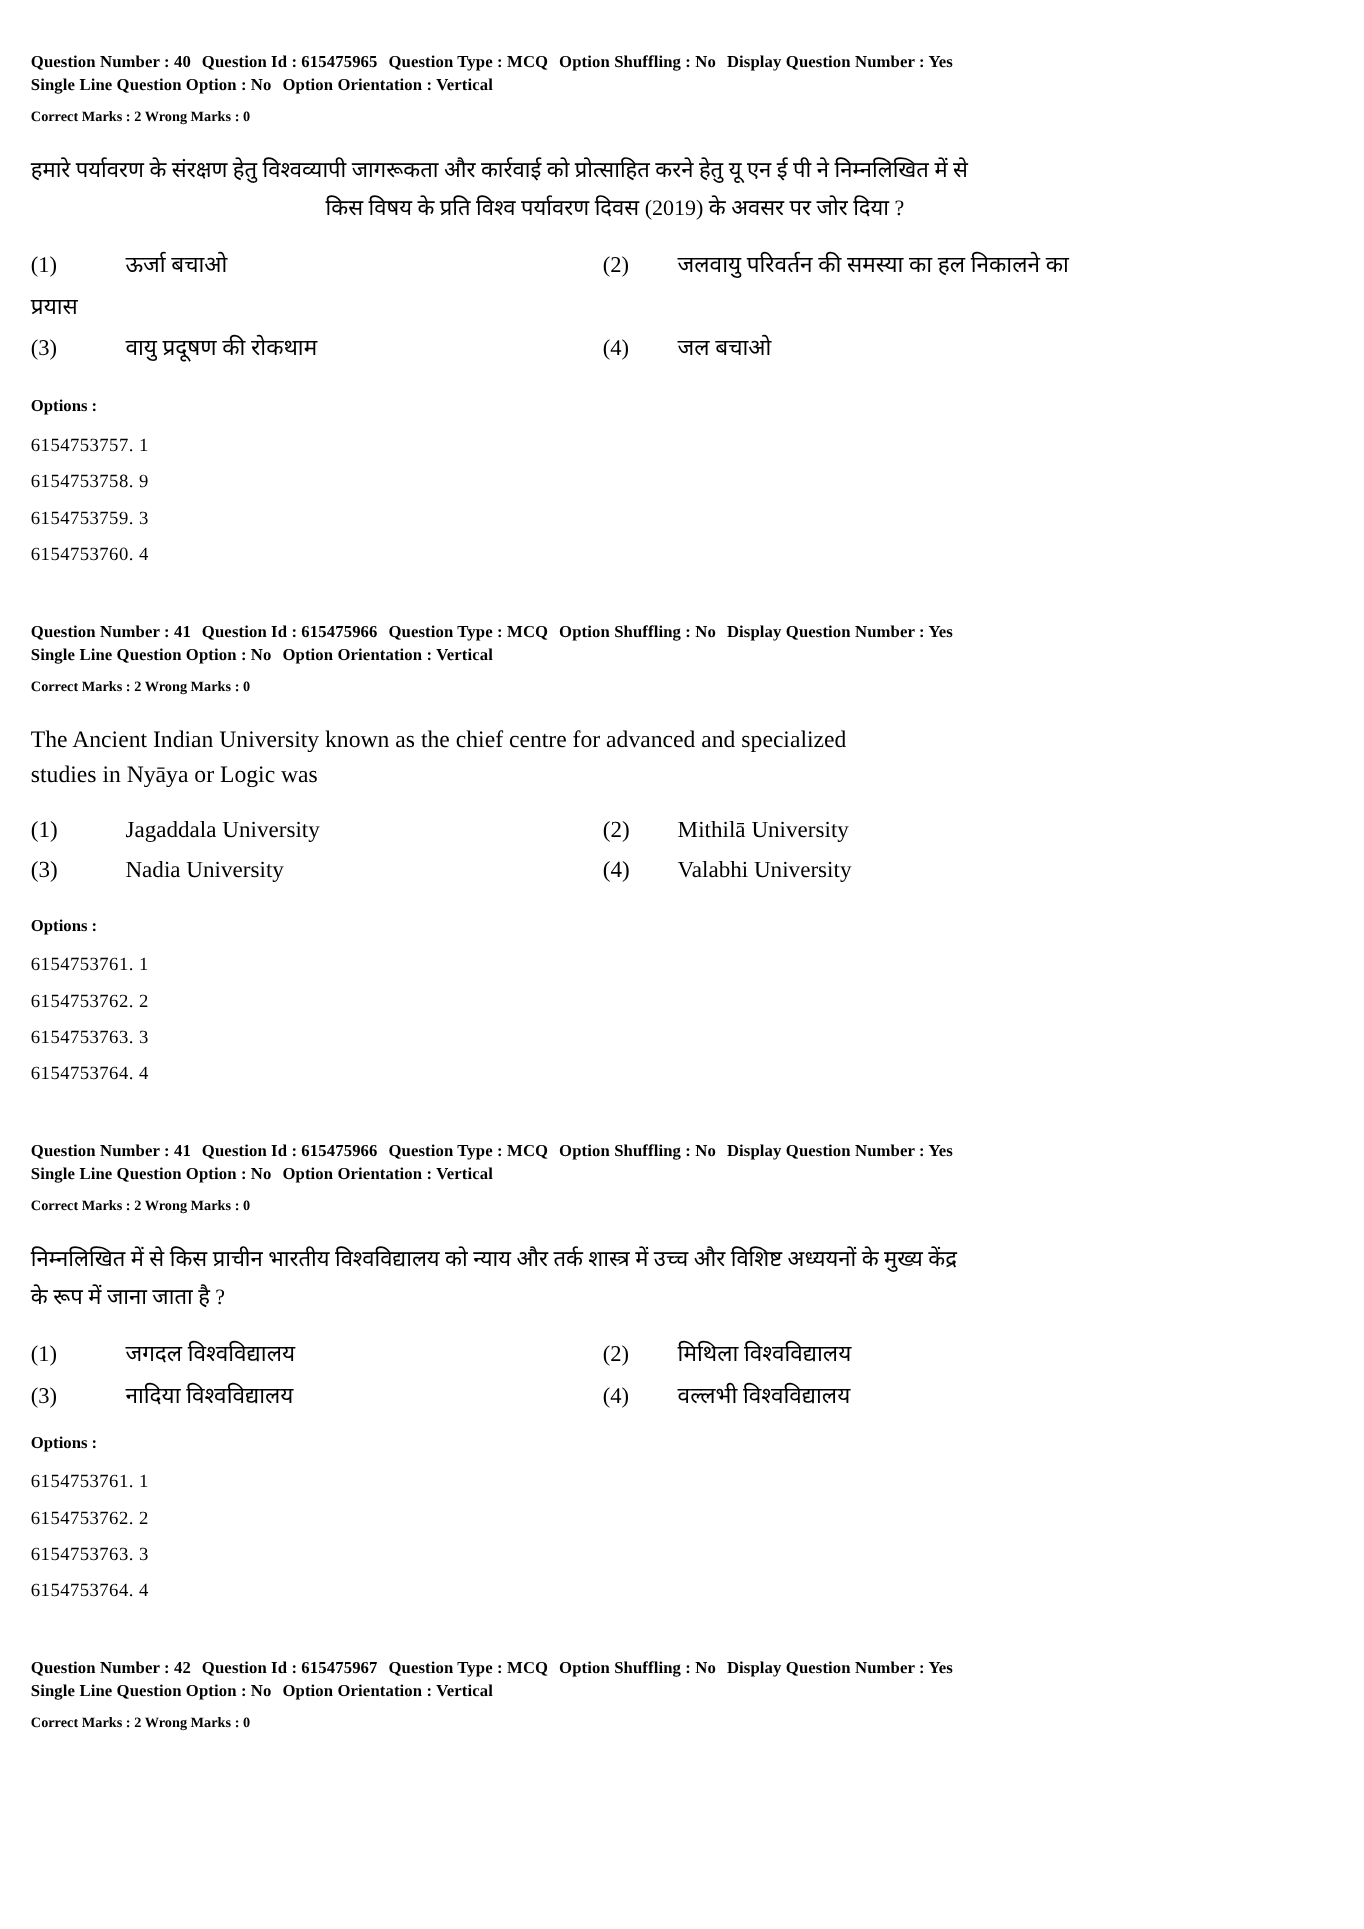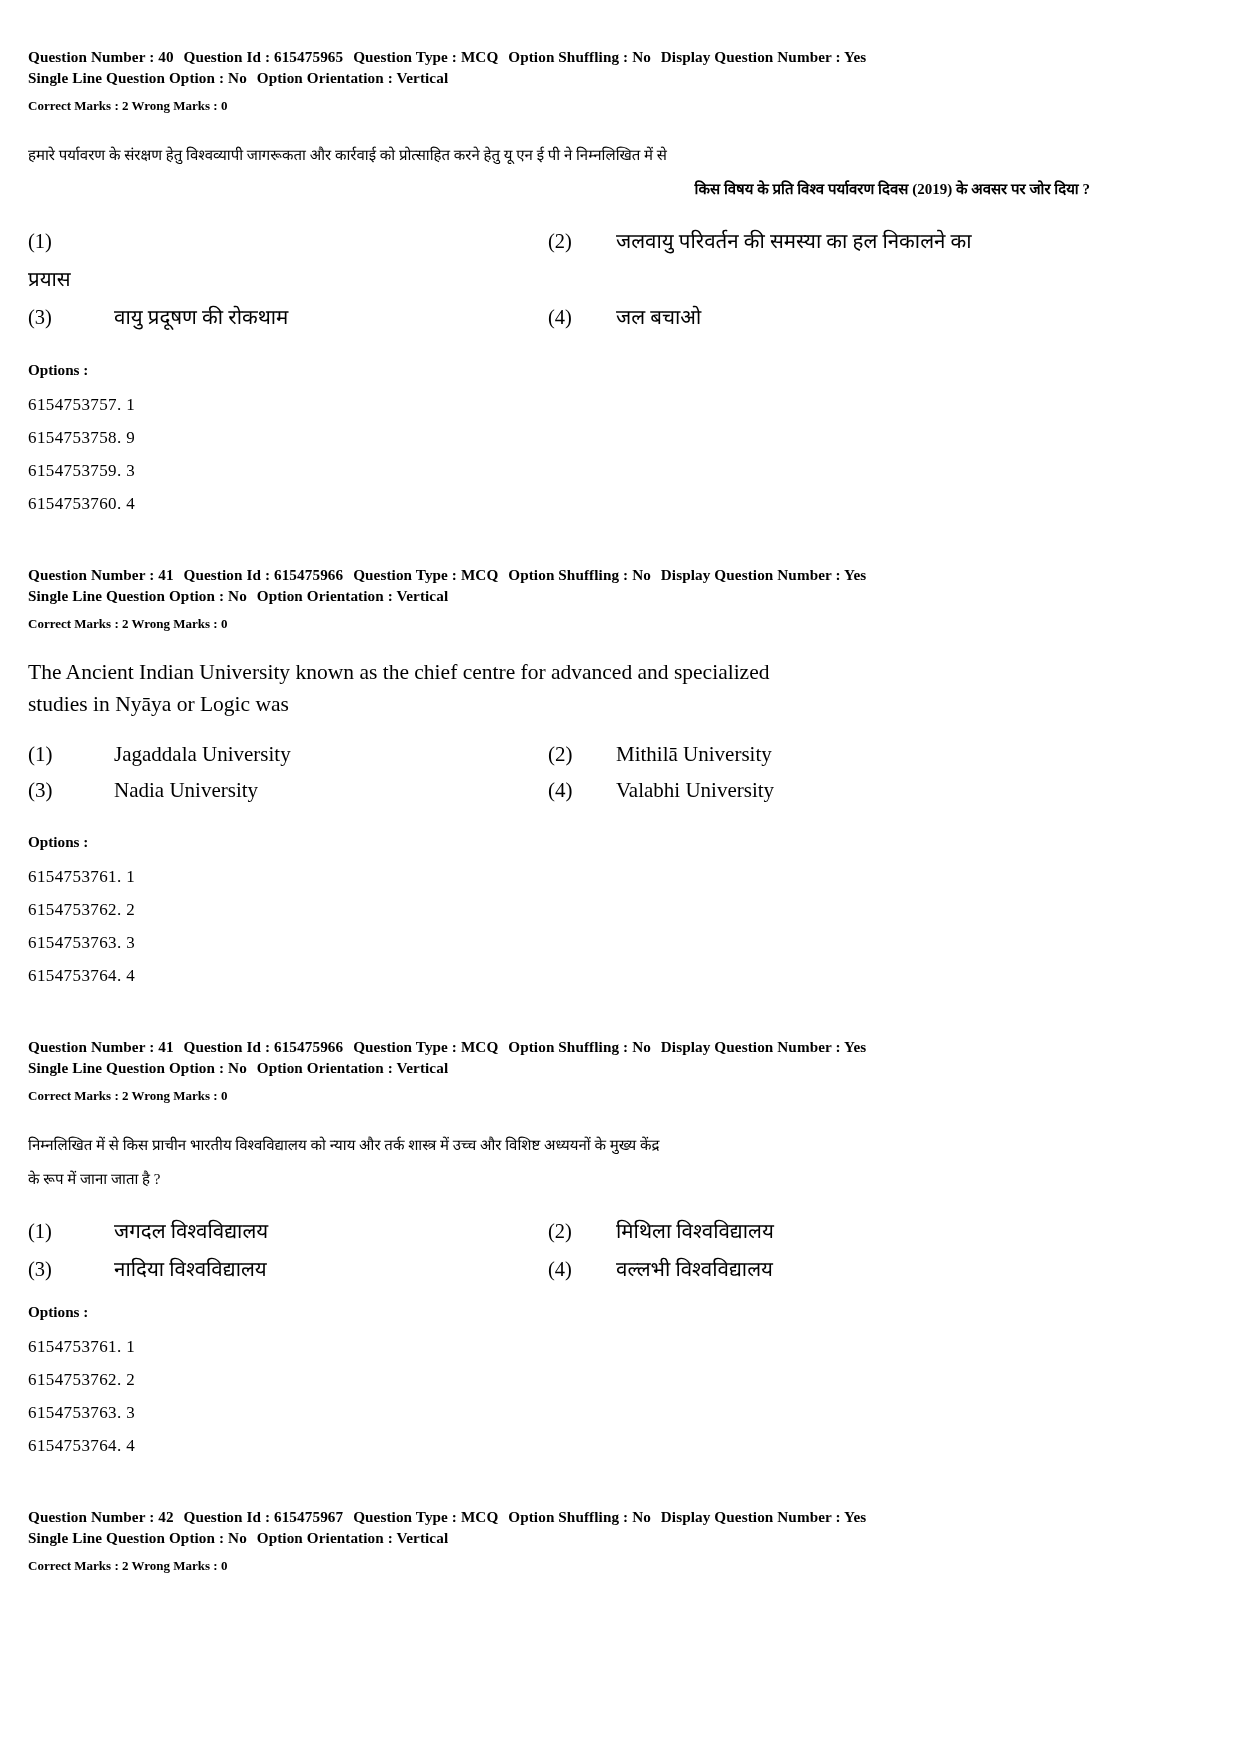--- a/index.html
+++ b/index.html
@@ -45,21 +45,21 @@
   .qtext {
     margin-top: 22px;
     font-size: 21px;
     line-height: 33px;
     text-align: justify;
     text-justify: inter-word;
     max-width: 1062px;
   }
   .qtext.hindi {
     font-family: "Liberation Serif", "DejaVu Serif", serif;
-    font-size: 15px;
+    font-size: 20px;
     line-height: 34px;
   }
   .qtext.eng {
     font-family: "Liberation Serif", "DejaVu Serif", serif;
     font-size: 21.5px;
     line-height: 32px;
   }
   .qtext.eng .lastline { text-align: left; }
 
   
@@ -152,27 +152,28 @@
 
     <div class="meta-marks">
       <span>Correct Marks :</span>
       <span>2</span><span class="sp"></span>
       <span>Wrong Marks :</span>
       <span>0</span>
     </div>
 
     <div class="qtext hindi">
       <div style="text-align:justify;text-justify:inter-word;">हमारे पर्यावरण के संरक्षण हेतु विश्वव्यापी जागरूकता और कार्रवाई को प्रोत्साहित करने हेतु यू एन ई पी ने निम्नलिखित में से</div>
-      <div class="lastline" style="text-align:right;font-weight:bold;">किस विषय के प्रति विश्व पर्यावरण दिवस (2019) के अवसर पर जोर दिया ?</div>
+      <div class="lastline" style="text-align:center;">किस विषय के प्रति विश्व पर्यावरण दिवस (2019) के अवसर पर जोर दिया ?</div>
     </div>
 
     <div class="opts hindi">
       <div class="opt-row h">
         <div class="opt-cell left">
           <span class="opt-num">(1)</span>
+          <span class="opt-txt">ऊर्जा बचाओ</span>
         </div>
         <div class="opt-cell right">
           <span class="opt-num narrow">(2)</span>
           <span class="opt-txt opt-wide-justify">जलवायु परिवर्तन की समस्या का हल निकालने का</span>
         </div>
       </div>
       <div class="cont-line">प्रयास</div>
       <div class="opt-row h">
         <div class="opt-cell left">
           <span class="opt-num">(3)</span>

